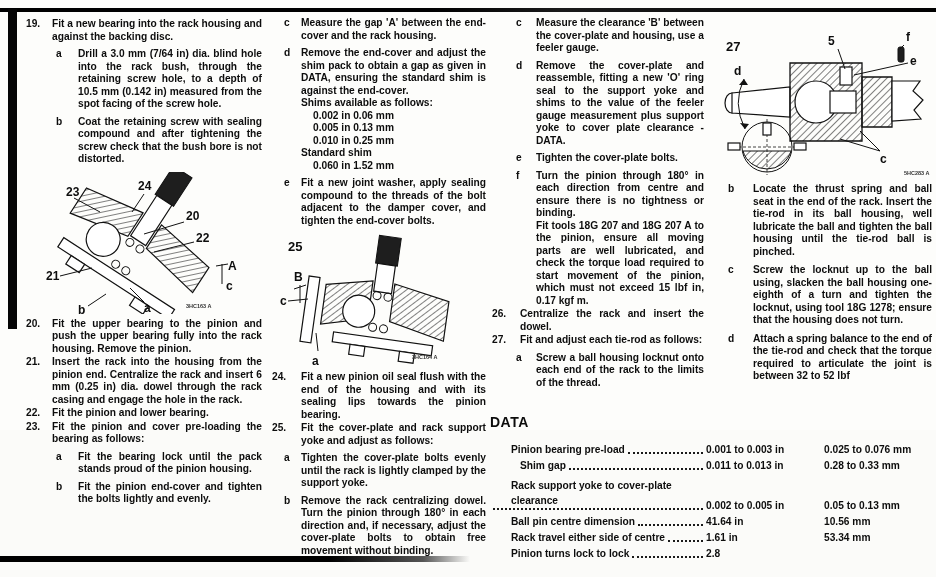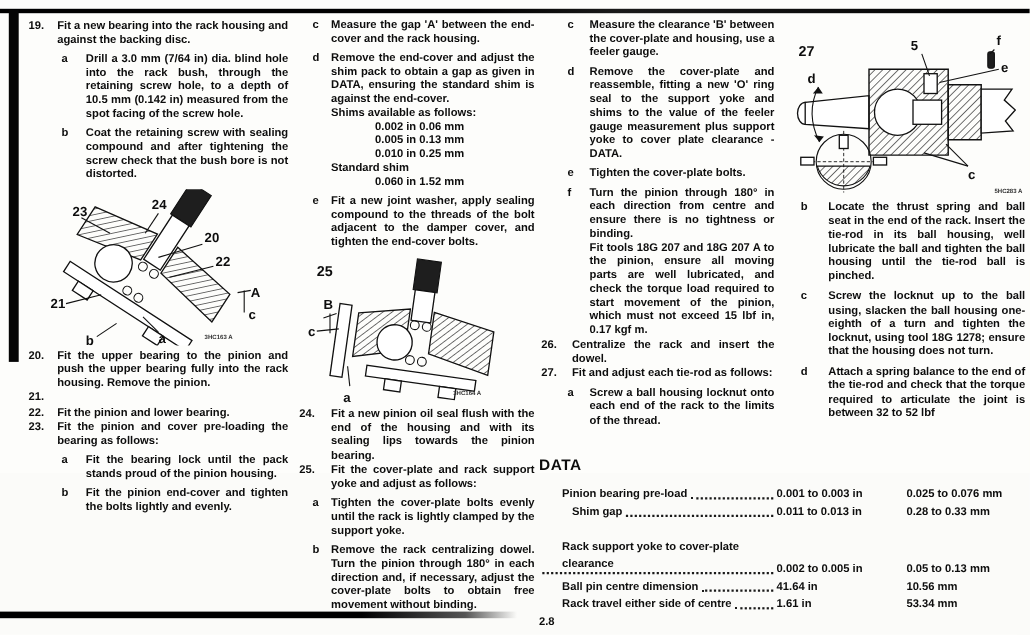--- a/index.html
+++ b/index.html
@@ -27,41 +27,41 @@
   .c2 .sub{margin-left:12px;margin-top:5px;}
   .c2 .sub .num{flex:0 0 17px;}
   .c2 .main .num{flex:0 0 29px;}
   .c3 .sub{margin-left:24px;margin-top:5px;}
   .c3 .sub .num{flex:0 0 20px;}
   .c3 .main .num{flex:0 0 28px;}
   .c4 .sub{margin-left:16px;margin-top:6px;}
   .c4 .sub .num{flex:0 0 25px;}
   .plain{text-align:left;}
   .ml28{margin-left:29px;}
-  .ml58{margin-left:69px;}
+  .ml58{margin-left:41px;}
   .cont{margin-left:44px;text-align:justify;}
   .fig{margin:6px 0 4px 0;}
   .fig svg{display:block;}
   .figtext{font-family:"Liberation Sans",sans-serif;font-weight:bold;font-size:12px;fill:#0d0d0d;}
   .fignum{font-size:13px;}
   .figcap{font-size:5.5px;font-weight:bold;fill:#333;}
   .ln{stroke:#111;stroke-width:1;fill:none;}
   .shape{stroke:#111;stroke-width:1.2;fill:#fff;}
   .dark{fill:#1e1e1e;stroke:#111;}
   
   #data-sec{position:absolute;left:490px;top:414px;width:428px;font-weight:bold;}
   #data-sec h2{font-size:14px;margin:0 0 12px 0;letter-spacing:0.5px;}
   .drow{display:flex;font-size:10.2px;line-height:15px;margin-bottom:1px;}
   .lead{flex:0 0 216px;display:flex;flex-wrap:wrap;align-items:flex-end;}
   .lead .lbl{max-width:100%;padding-left:21px;}
   .lead .dots{flex:1;min-width:8px;border-bottom:2px dotted #1a1a1a;margin:0 3px 3px 3px;}
   .vin{flex:0 0 118px;}
   .vmm{flex:1;}
   .ind .lbl{margin-left:9px;}
-  .gap-top{margin-top:17px;}
+  .gap-top{margin-top:5px;}
 </style>
 </head>
 <body>
 
 <div id="page">
   <div class="topbar"></div>
   <div class="leftbar"></div>
   <div class="bottombar"></div>
 
   <div class="col c1">
@@ -120,20 +120,21 @@
         <text class="figcap" x="160" y="136">3HC163 A</text>
       </svg>
     </div>
 
     <div class="item">
       <span class="num">20.</span>
       <span class="body">Fit the upper bearing to the pinion and push the upper bearing fully into the rack housing. Remove the pinion.</span>
     </div>
     <div class="item">
       <span class="num">21.</span>
+      <span class="body">Insert the rack into the housing from the pinion end. Centralize the rack and insert 6 mm (0.25 in) dia. dowel through the rack casing and engage the hole in the rack.</span>
     </div>
     <div class="item">
       <span class="num">22.</span>
       <span class="body">Fit the pinion and lower bearing.</span>
     </div>
     <div class="item">
       <span class="num">23.</span>
       <span class="body">Fit the pinion and cover pre-loading the bearing as follows:</span>
     </div>
     <div class="item sub">
@@ -344,17 +345,21 @@
     </div>
     <div class="drow">
       <span class="lead">
           <span class="lbl">Rack travel either side of centre</span>
           <span class="dots"></span>
         </span>
       <span class="vin">1.61 in</span>
       <span class="vmm">53.34 mm</span>
     </div>
     <div class="drow">
+      <span class="lead">
+          <span class="lbl">Pinion turns lock to lock</span>
+          <span class="dots"></span>
+        </span>
       <span class="vin">2.8</span>
       <span class="vmm"></span>
     </div>
   </div>
 </div>
 
 </body></html>

